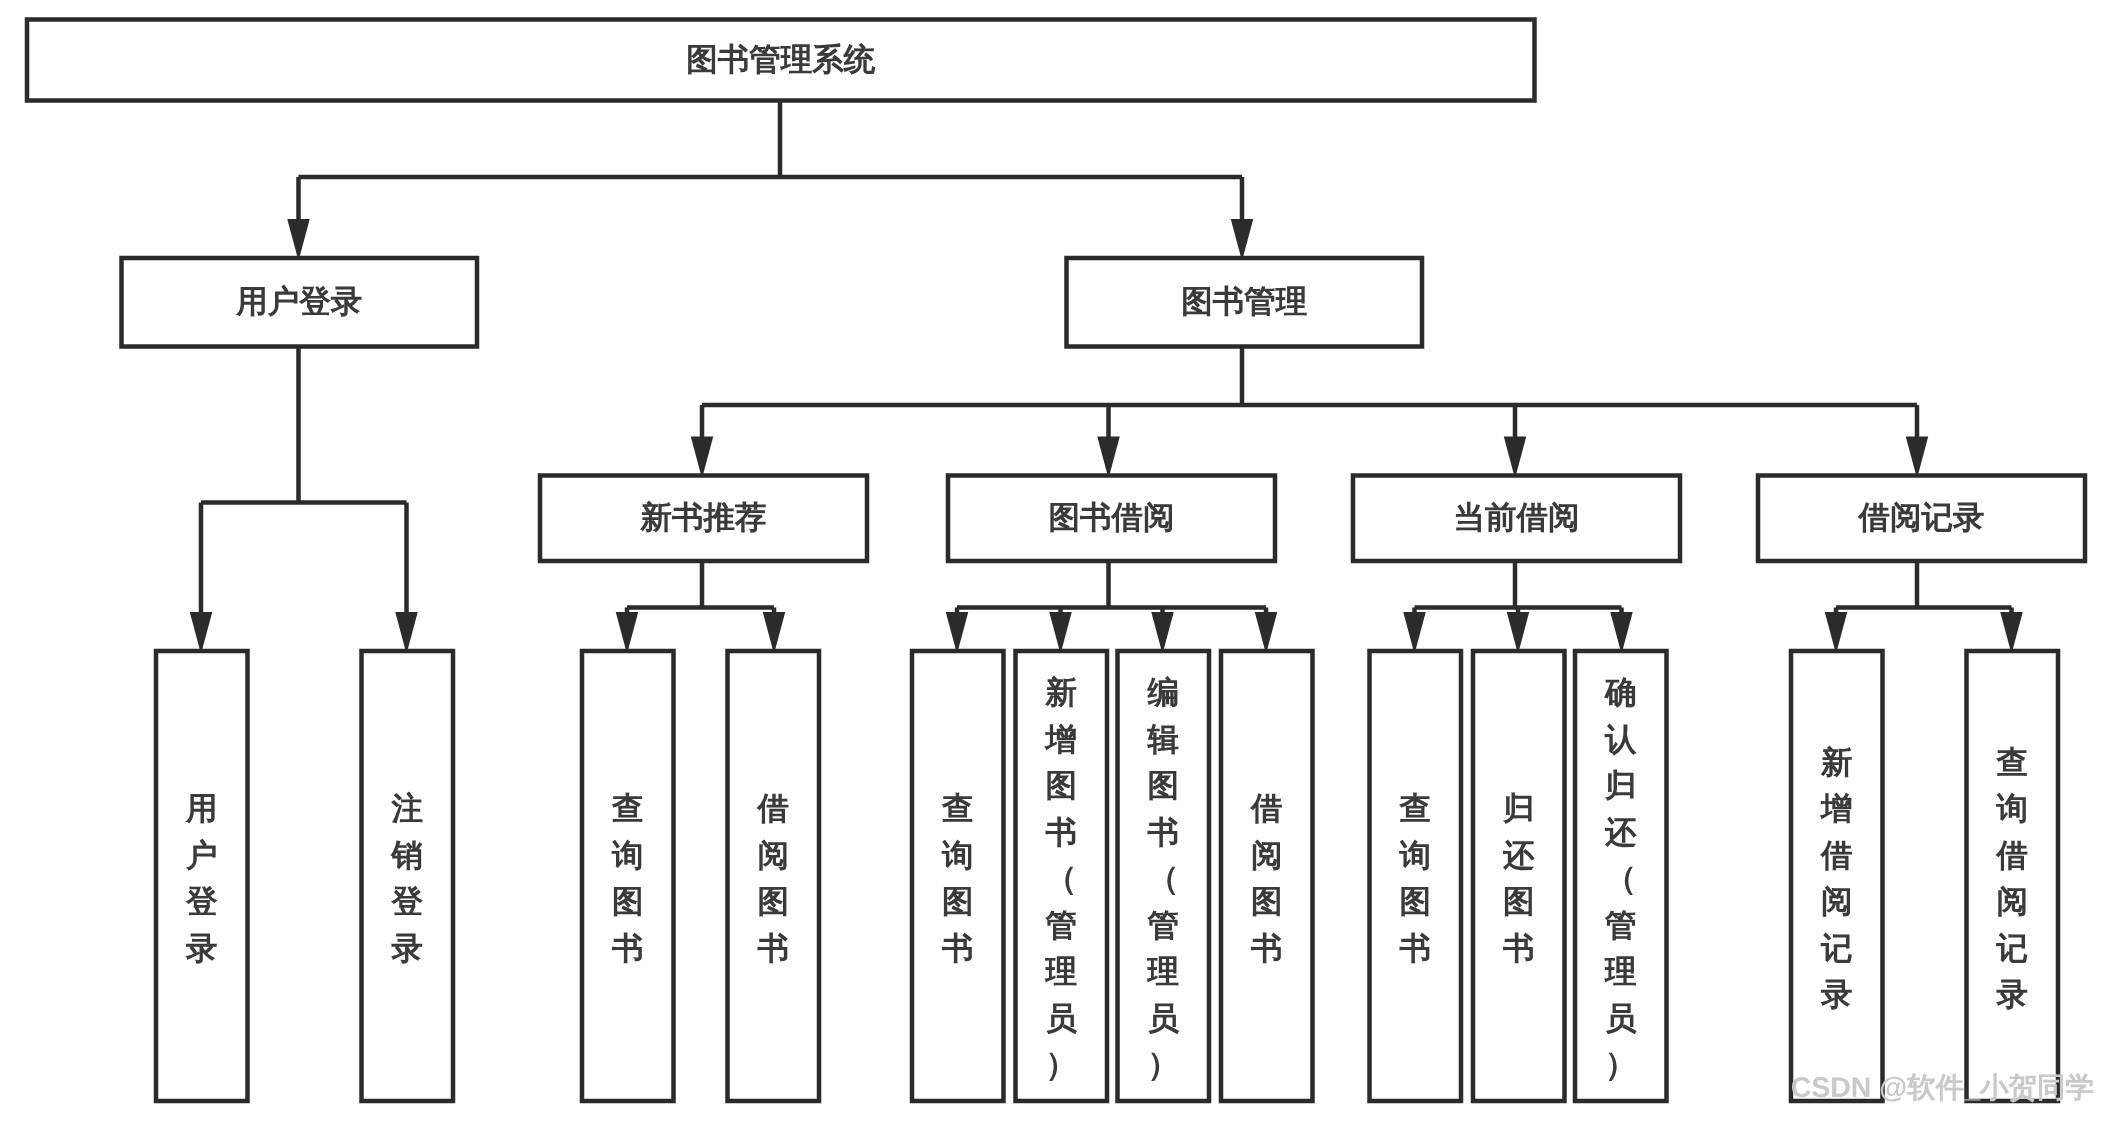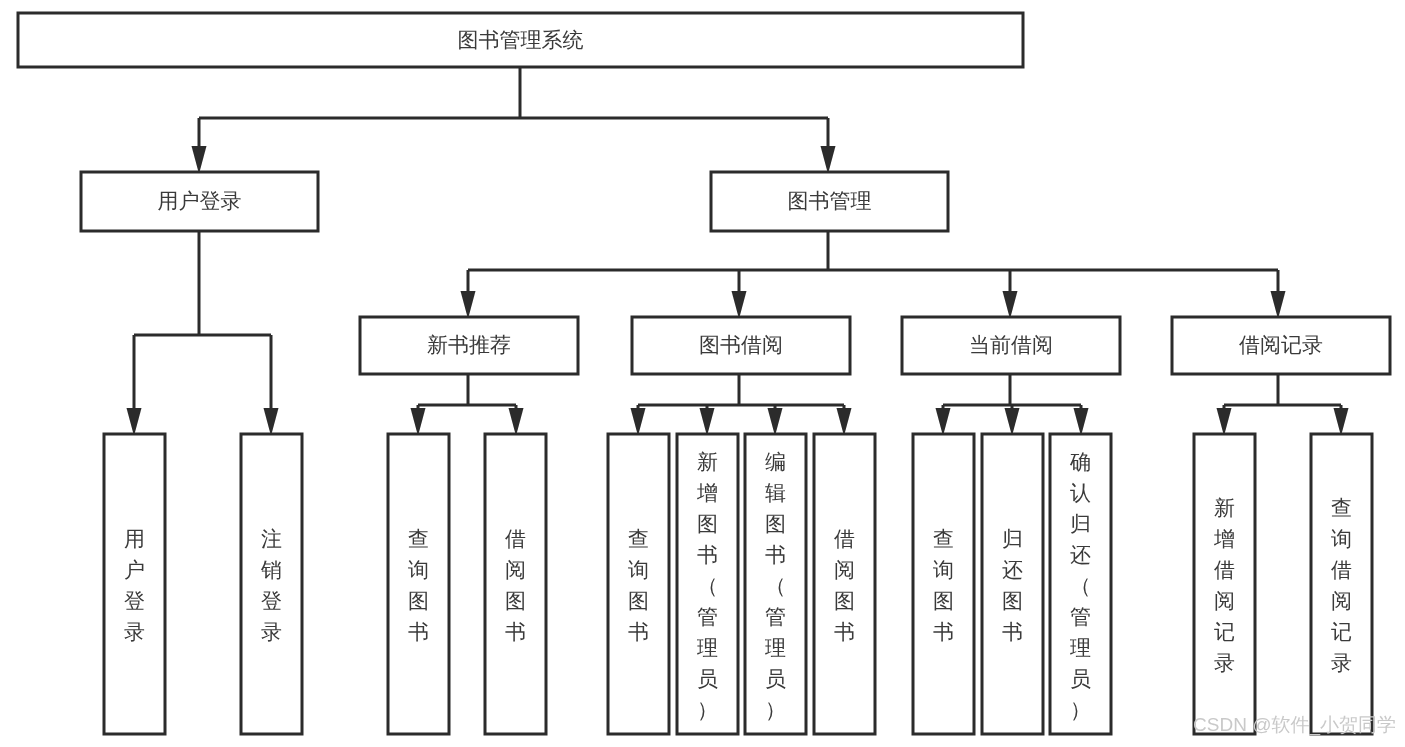--- a/index.html
+++ b/index.html
@@ -14,20 +14,21 @@
     position: relative;
     overflow: hidden;
     font-family: "Liberation Sans", "DejaVu Sans", sans-serif;
   }
   #diagram-root {
     position: absolute;
     left: 0;
     top: 0;
     width: 1405px;
     height: 747px;
+    font-weight: bold;
   }
   svg.diagram-canvas {
     display: block;
     width: 1405px;
     height: 747px;
     background: #ffffff;
   }
   .node-box {
     fill: #ffffff;
     stroke: #2b2b2b;

